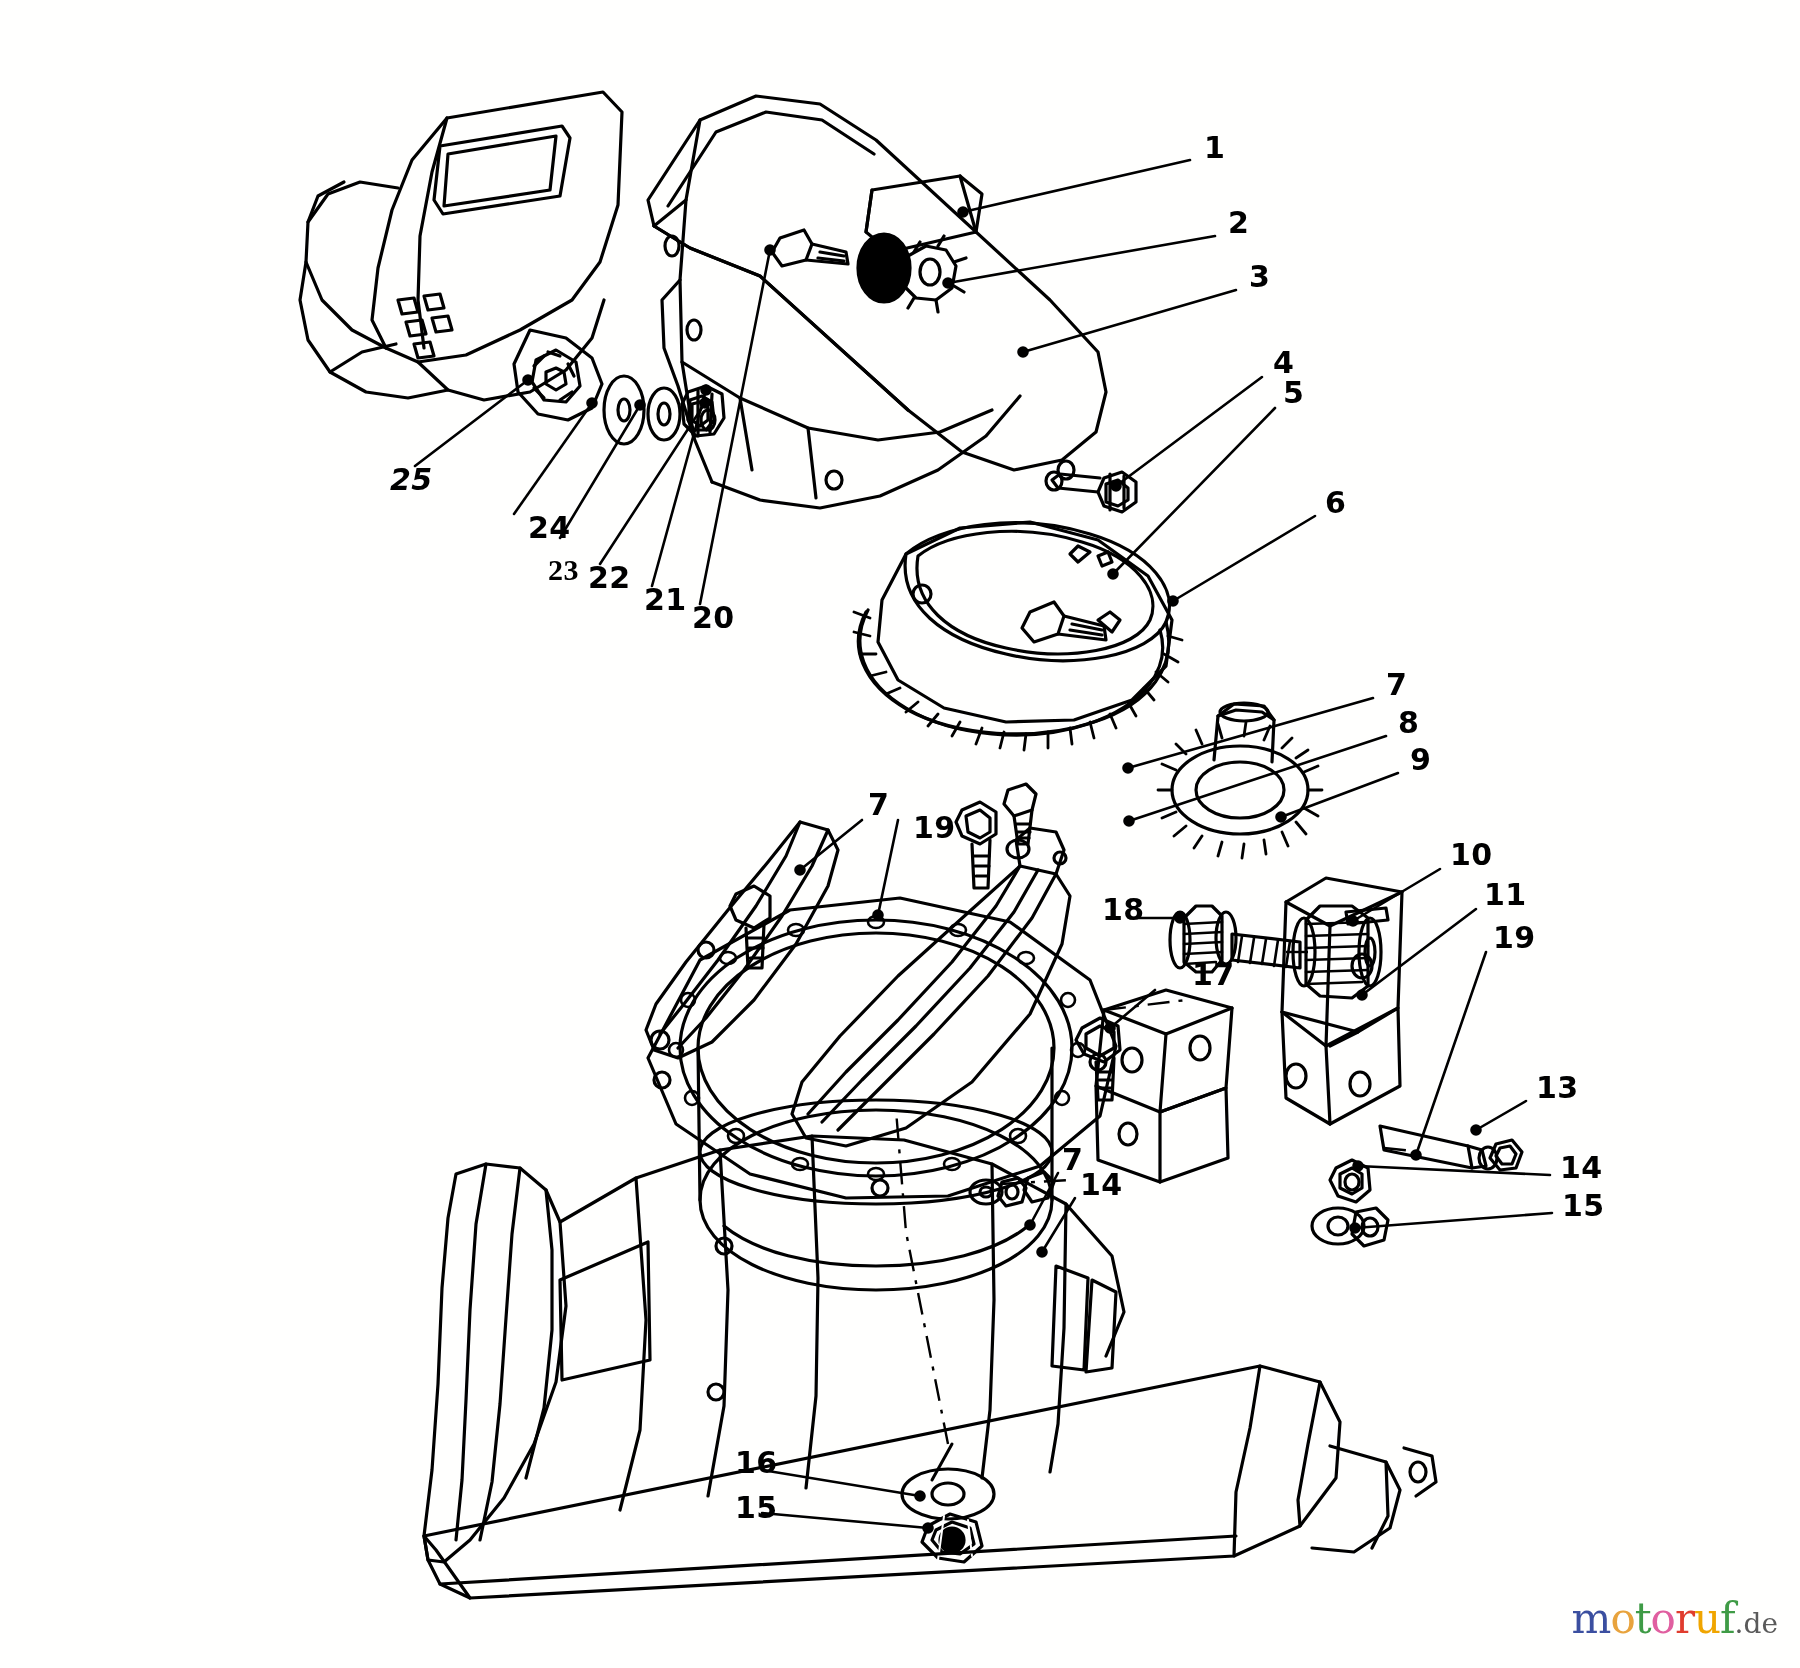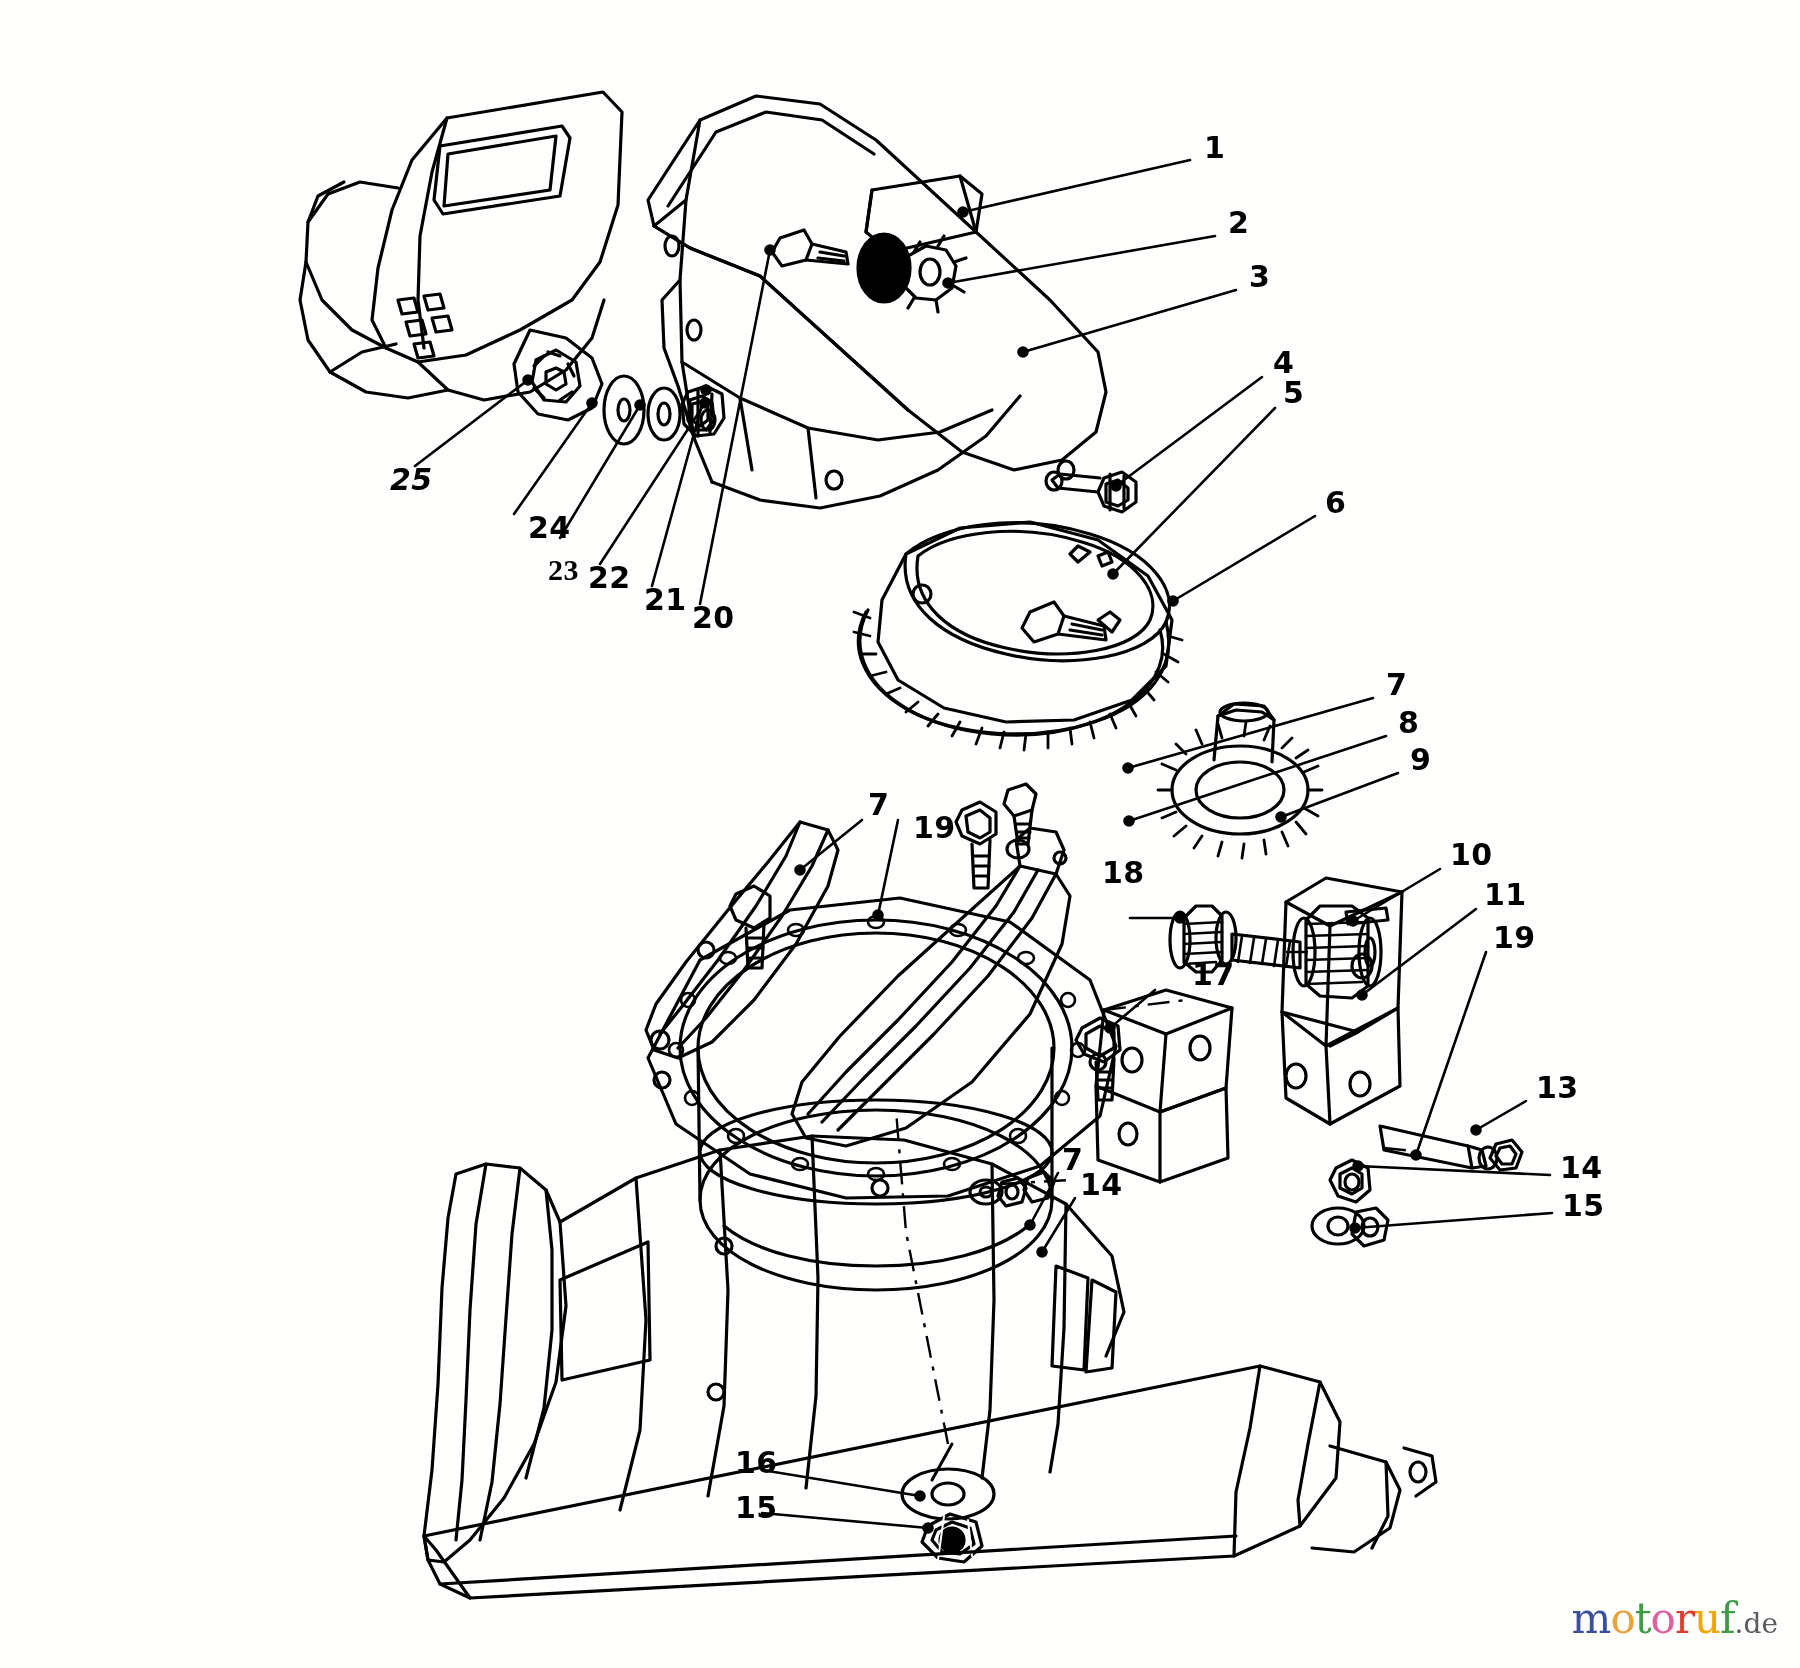--- a/index.html
+++ b/index.html
@@ -475,21 +475,21 @@
       <div class="callout" style="left: 1410px; top: 745px;">9</div>
       <div class="callout" style="left: 1450px; top: 840px;">10</div>
       <div class="callout" style="left: 1484px; top: 880px;">11</div>
       <div class="callout" style="left: 1493px; top: 923px;">19</div>
       <div class="callout" style="left: 1536px; top: 1073px;">13</div>
       <div class="callout" style="left: 1560px; top: 1153px;">14</div>
       <div class="callout" style="left: 1562px; top: 1191px;">15</div>
       <div class="callout" style="left: 735px; top: 1448px;">16</div>
       <div class="callout" style="left: 735px; top: 1493px;">15</div>
       <div class="callout" style="left: 1160px; top: 960px; margin-left: 32px;">17</div>
-      <div class="callout" style="left: 1102px; top: 858px;">18</div>
+      <div class="callout" style="left: 1102px; top: 895px;">18</div>
       <div class="callout" style="left: 913px; top: 790px; margin-top: 23px;">19</div>
       <div class="callout" style="left: 692px; top: 603px;">20</div>
       <div class="callout" style="left: 644px; top: 585px;">21</div>
       <div class="callout" style="left: 588px; top: 563px;">22</div>
       <div class="callout" style="left: 548px; top: 555px; font-family: Liberation Serif, serif;">23</div>
       <div class="callout" style="left: 500px; top: 513px; margin-left: 28px;">24</div>
       <div class="callout" style="left: 390px; top: 465px; font-style: italic;">25</div>
       <div class="callout" style="left: 868px; top: 790px;">7</div>
       <div class="callout" style="left: 1062px; top: 1145px;">7</div>
       <div class="callout" style="left: 1080px; top: 1170px;">14</div>

